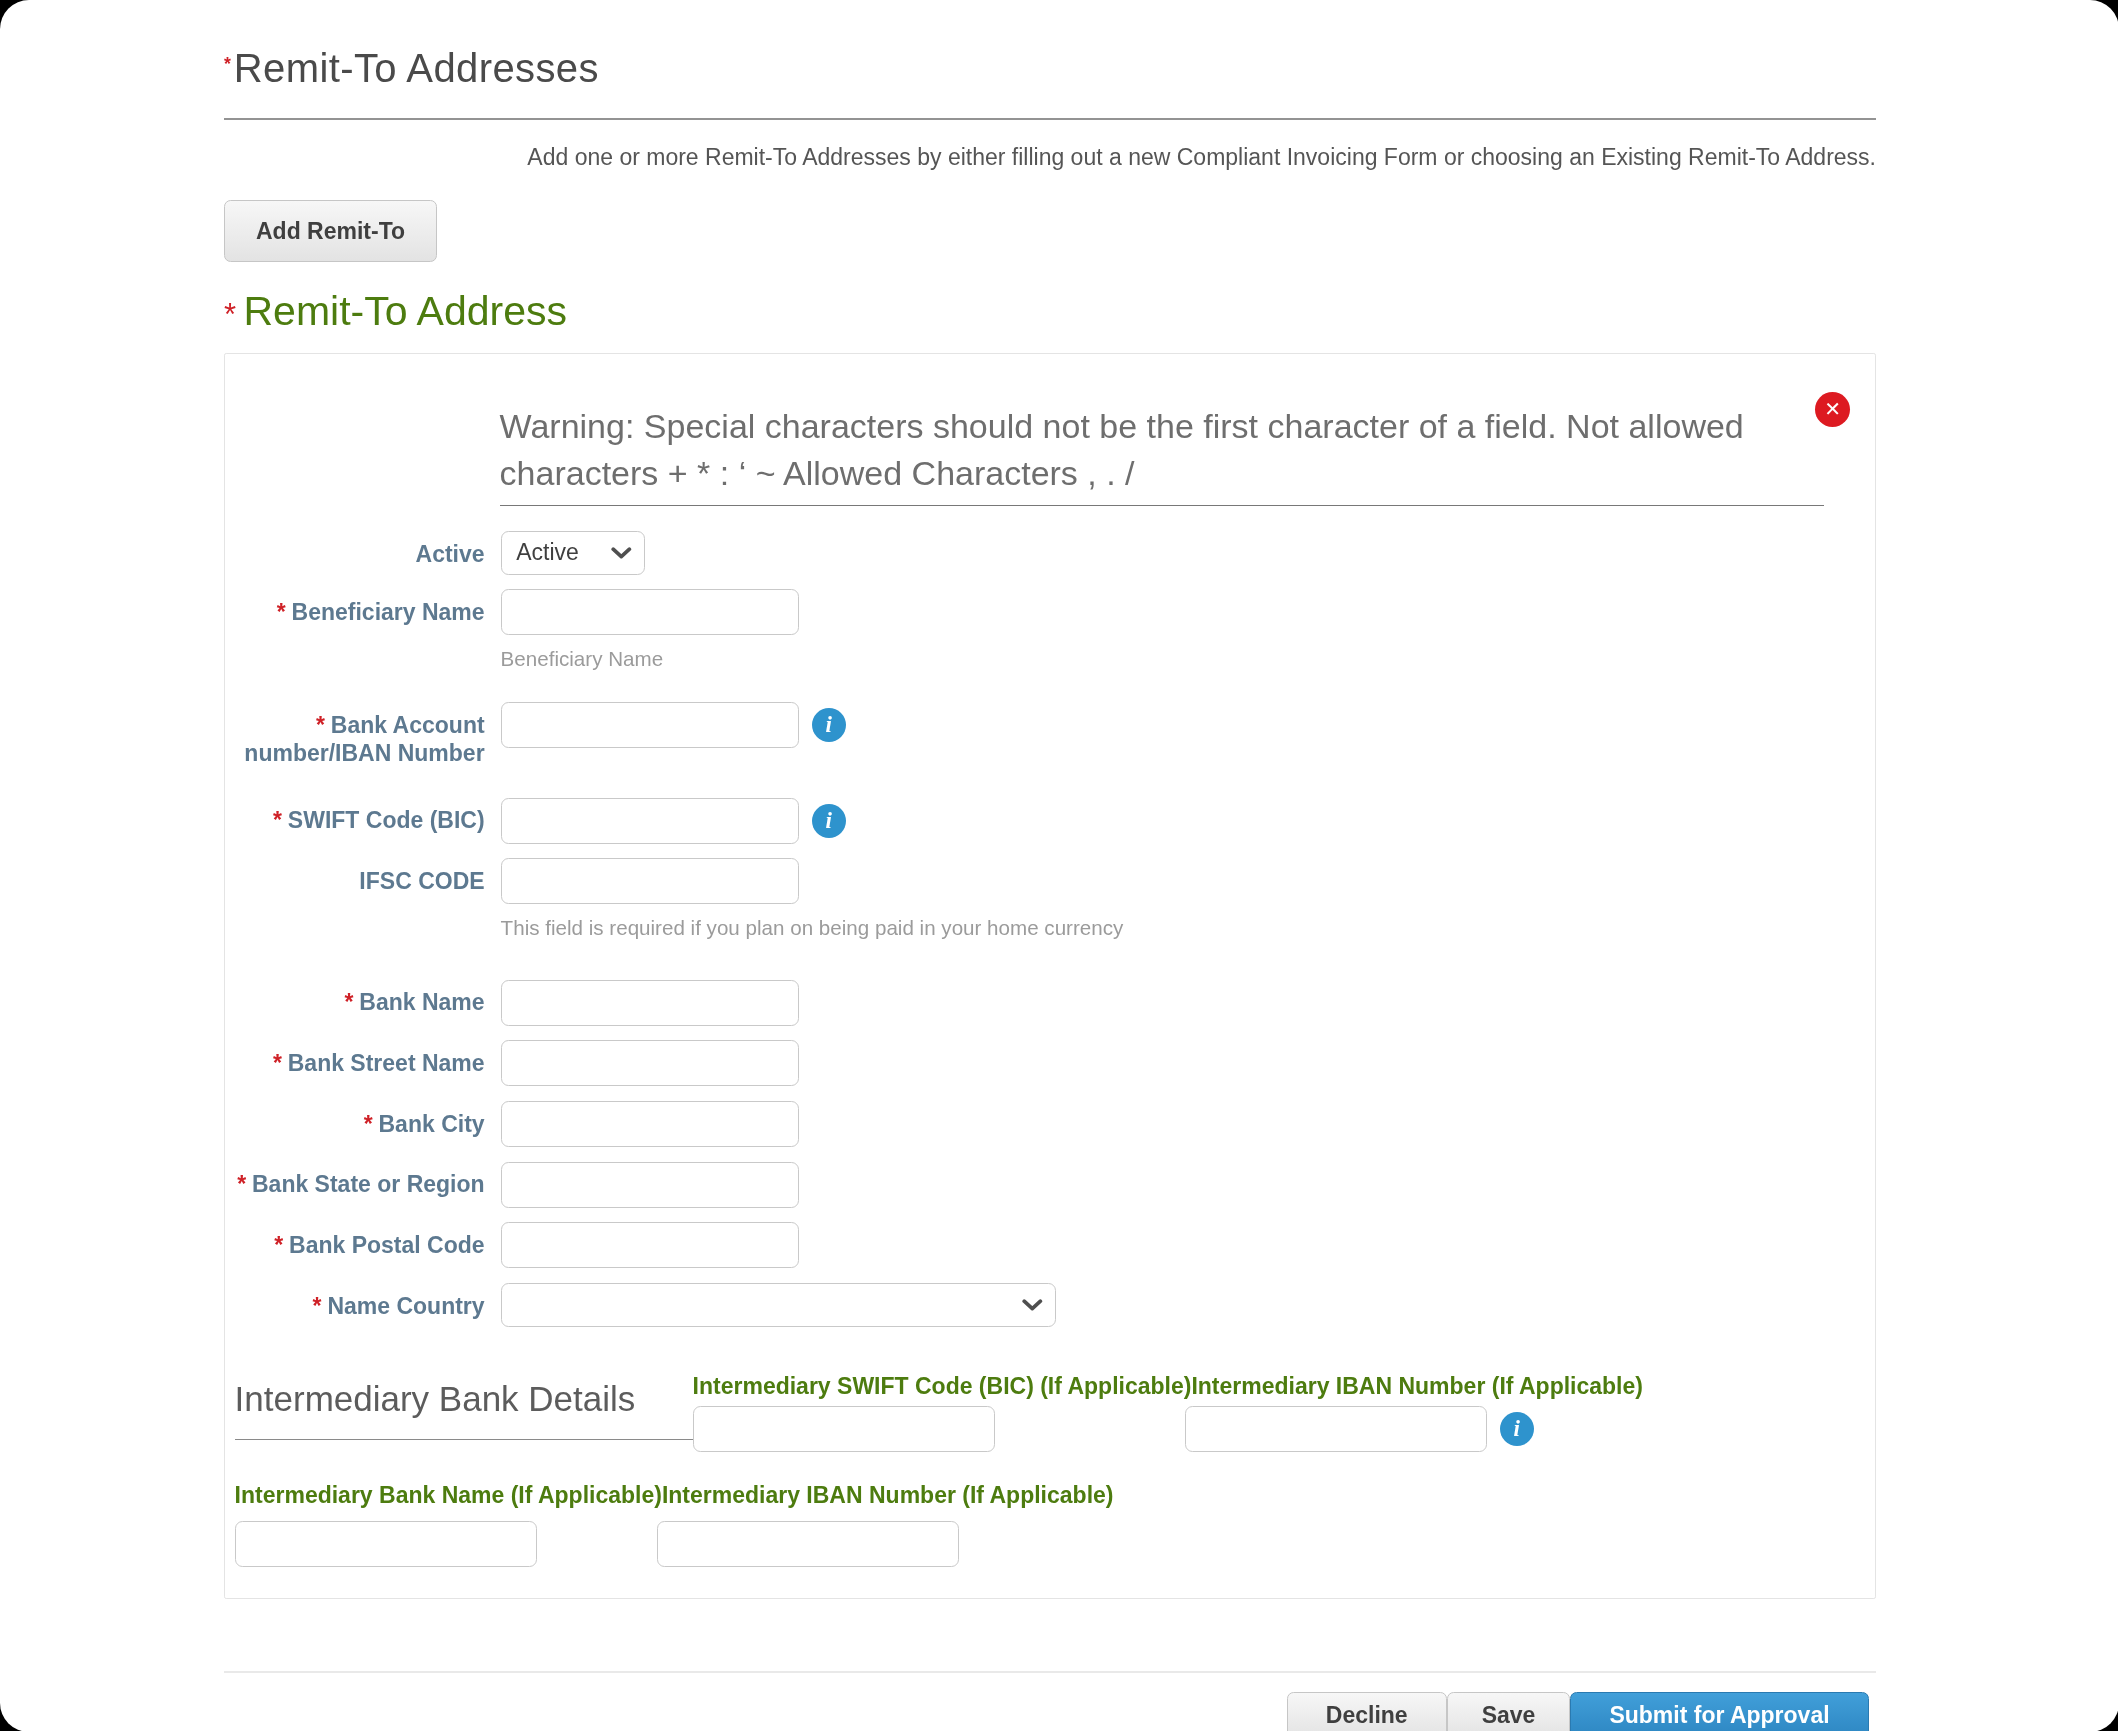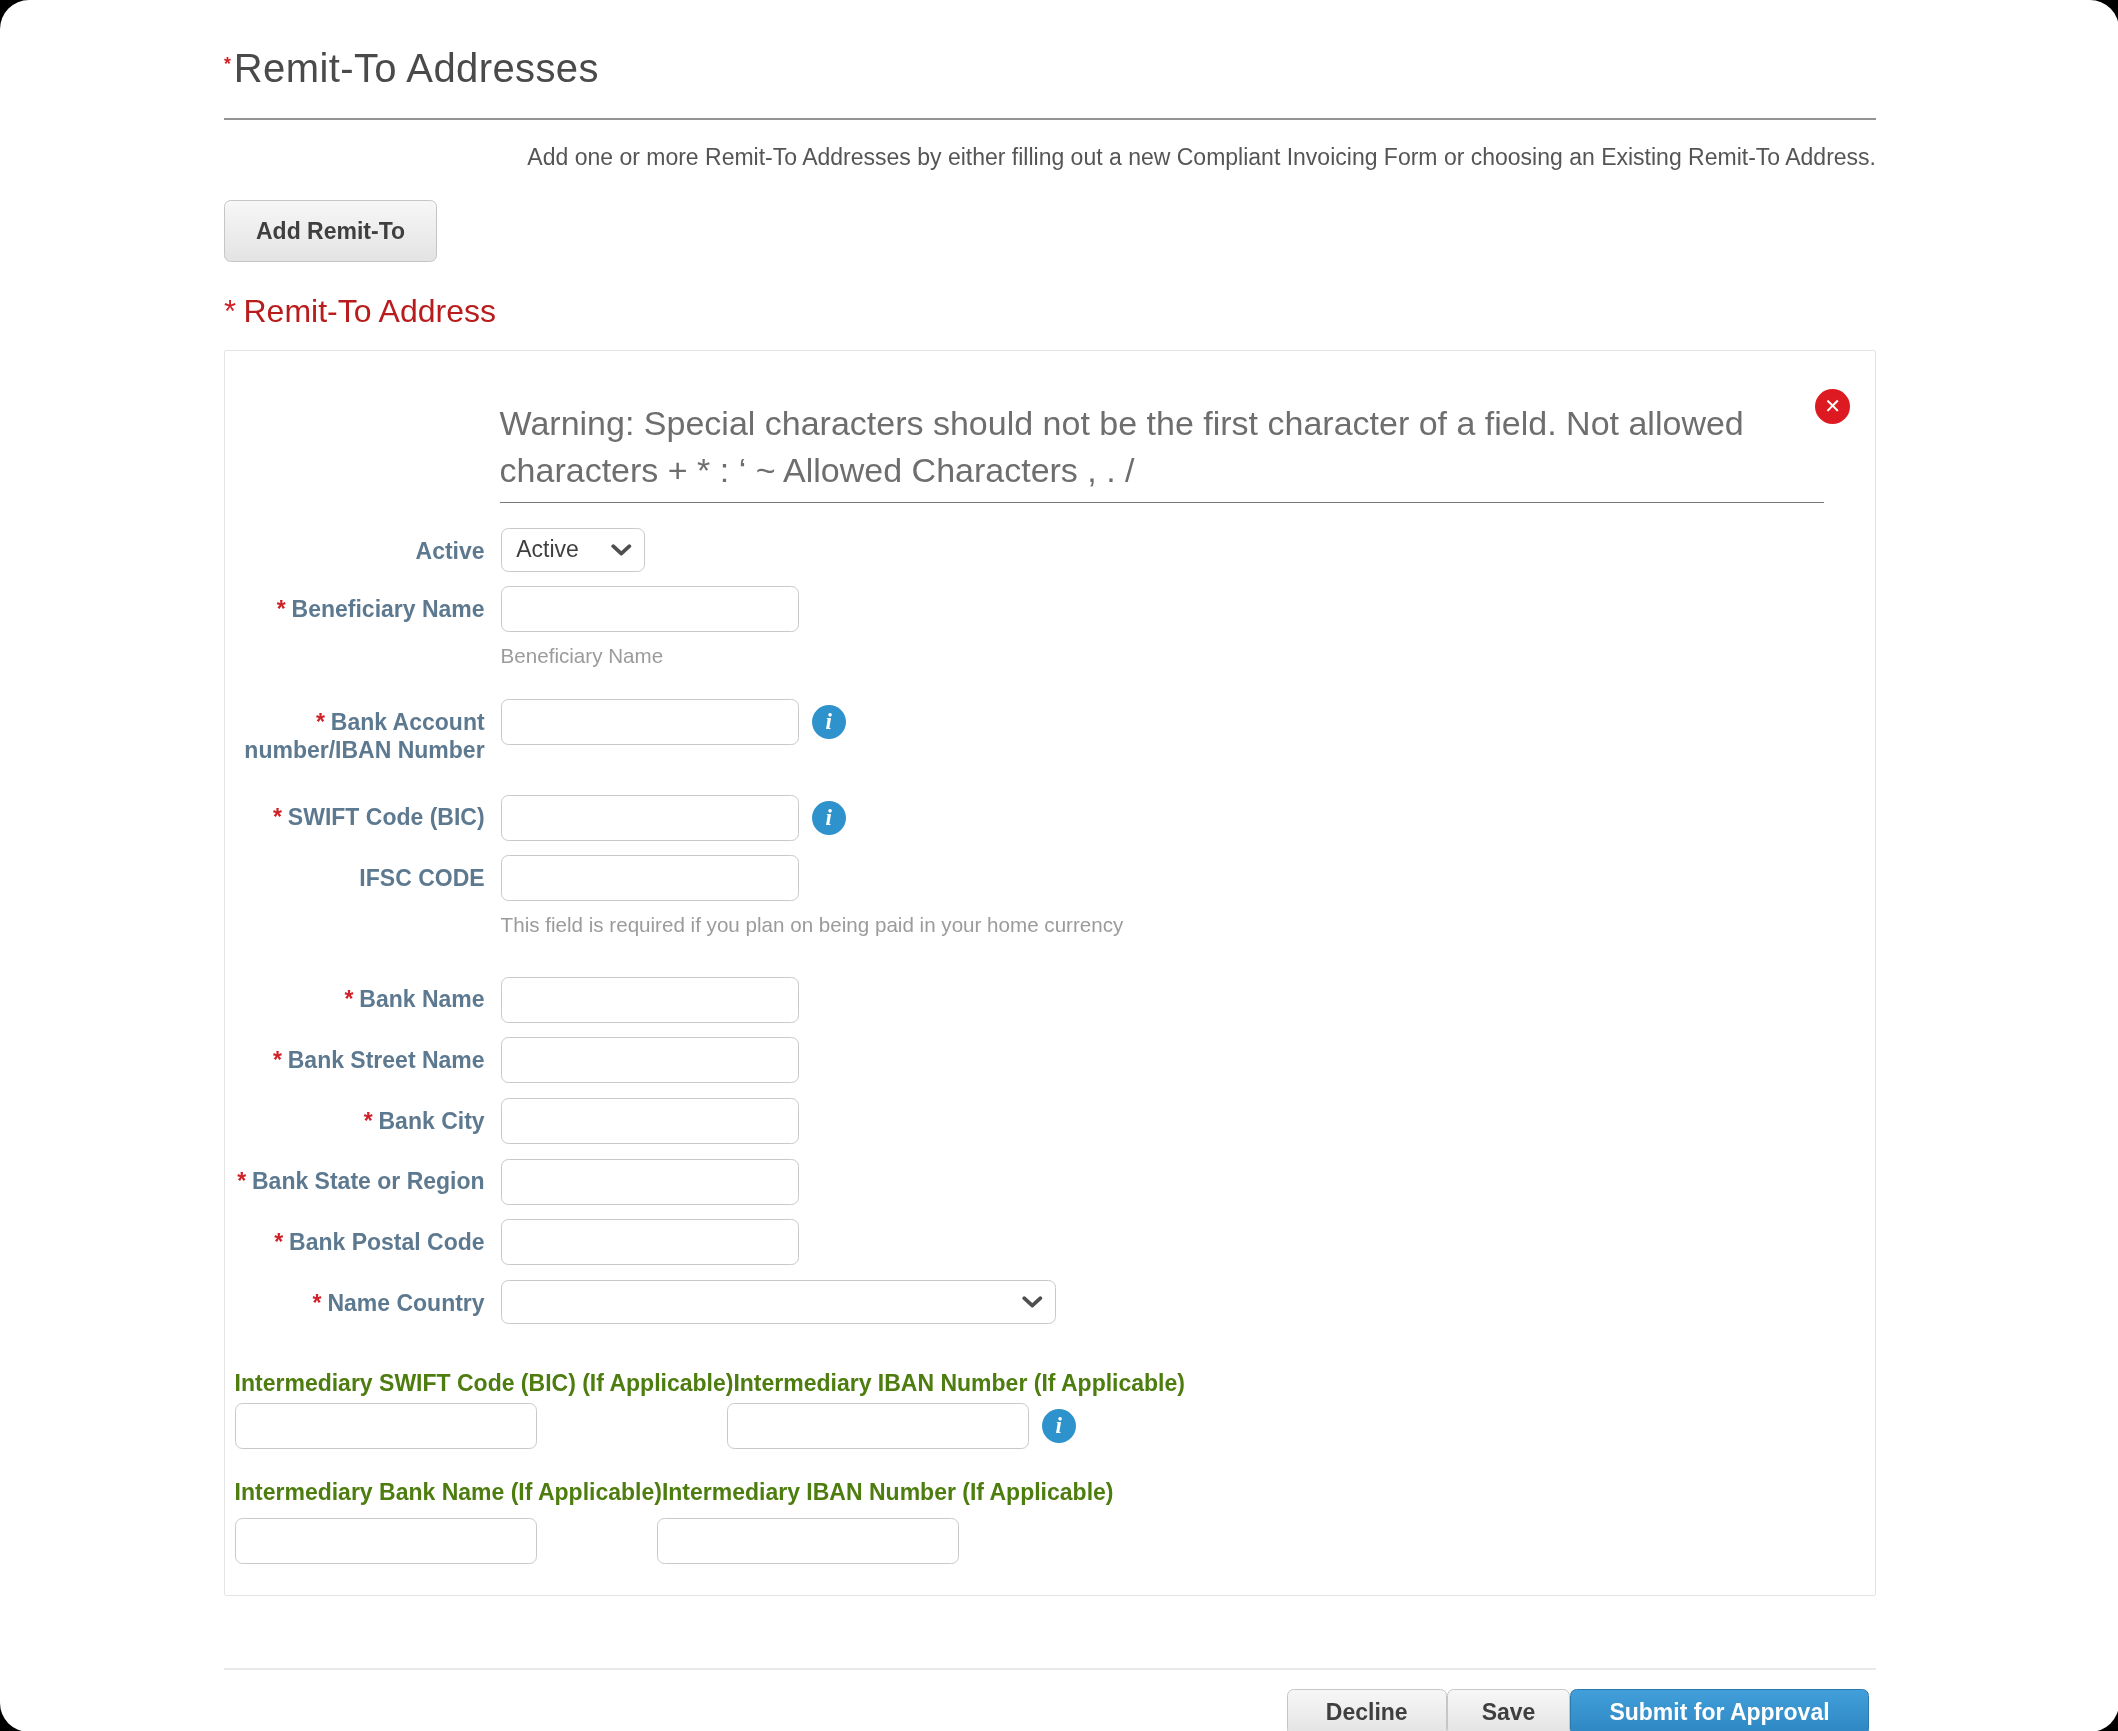--- a/index.html
+++ b/index.html
@@ -18,21 +18,21 @@
   .description{font-size:23px;color:#555;margin-top:23.5px;line-height:28px;text-align:right;}
 
   .btn{display:inline-flex;align-items:center;justify-content:center;
        border-radius:6.6px;font-weight:bold;font-size:23px;cursor:pointer;box-sizing:border-box;}
   .btn-gray{background:linear-gradient(#f7f7f7,#e3e3e3);border:1.5px solid #c6c6c6;color:#3f3f3f;}
   .btn-primary{background:linear-gradient(#419fd9,#2d86c2);border:1.5px solid #2a7ab1;color:#ffffff;}
   .add-btn{height:62px;padding:0 31px;margin-top:29px;}
 
   .h2-row{margin-top:31px;line-height:37px;}
   .h2-star{color:#cf2127;font-size:31px;font-weight:400;margin-right:7.4px;}
-  .h2{display:inline;font-size:32px;font-weight:400;color:#b91c1c;text-align:center;}
+  .h2{display:inline;font-size:41px;font-weight:400;color:#4d7c0f;text-align:center;}
 
   
   .panel{margin-top:13.2px;border:1.5px solid #e4e4e4;border-radius:2.2px;
          padding:49px 0 31px 9.6px;background:#fff;}
 
   .warning{position:relative;margin-left:265px;width:1324px;
            font-size:34px;font-weight:300;color:#6e6e6e;line-height:47px;
            border-bottom:1.5px solid #787878;padding-bottom:7.4px;}
   .close-ic{position:absolute;top:-11.8px;right:-26.5px;width:35px;height:35px;border-radius:50%;
             background:#dd1a21;color:#fff;font-size:20px;font-weight:bold;line-height:35px;
@@ -203,20 +203,21 @@
               <svg class="chev" width="20.6" height="11.8" viewBox="0 0 28 16">
                   <polyline points="3,3 14,13 25,3" fill="none" stroke="#4f4f4f" stroke-width="5" stroke-linecap="round" stroke-linejoin="round"></polyline>
                 </svg>
             </div>
           </div>
         </div>
       </div>
 
       <div class="int-section">
         <div class="int-row1">
+          <div class="int-heading">Intermediary Bank Details</div>
           <div class="int-col">
             <div class="int-labels"><span>Intermediary SWIFT Code (BIC) (If Applicable)</span><span>Intermediary IBAN Number (If Applicable)</span></div>
             <div class="int-inputs">
               <input class="txt2" type="text" style="">
               <input class="txt2 gap1" type="text" style="">
               <span class="info-ic">i</span>
             </div>
           </div>
         </div>
         <div class="int-row2">

